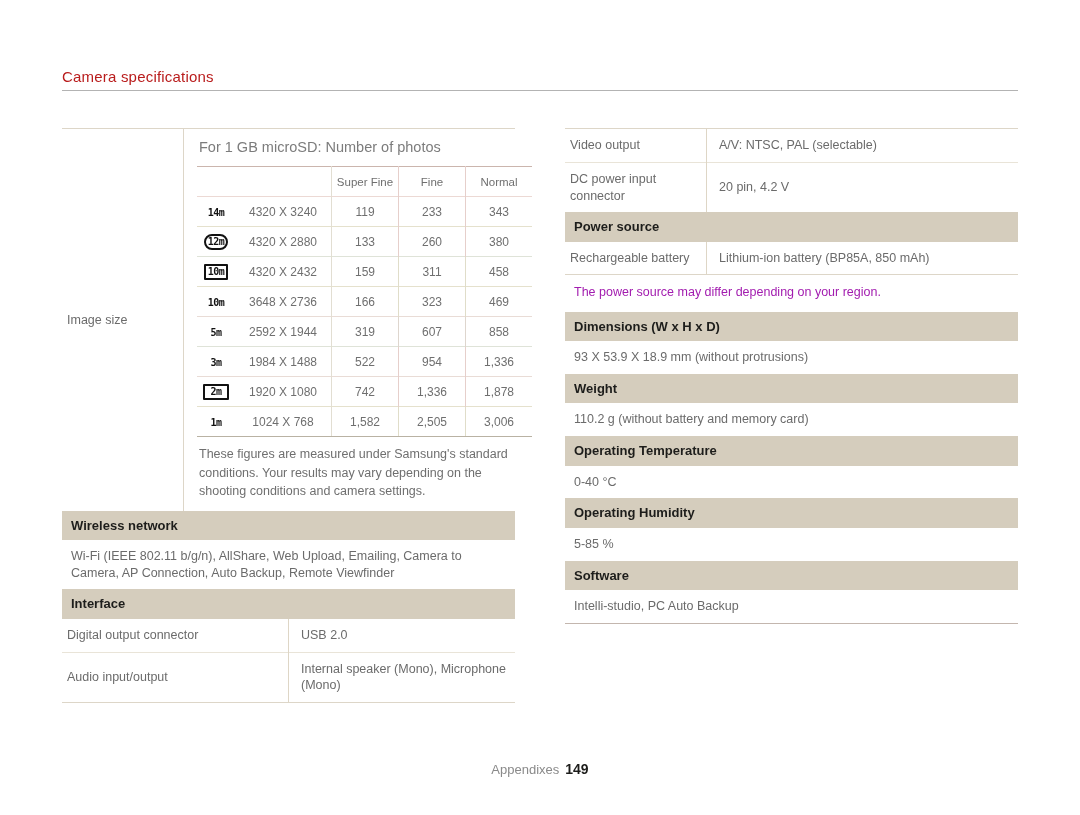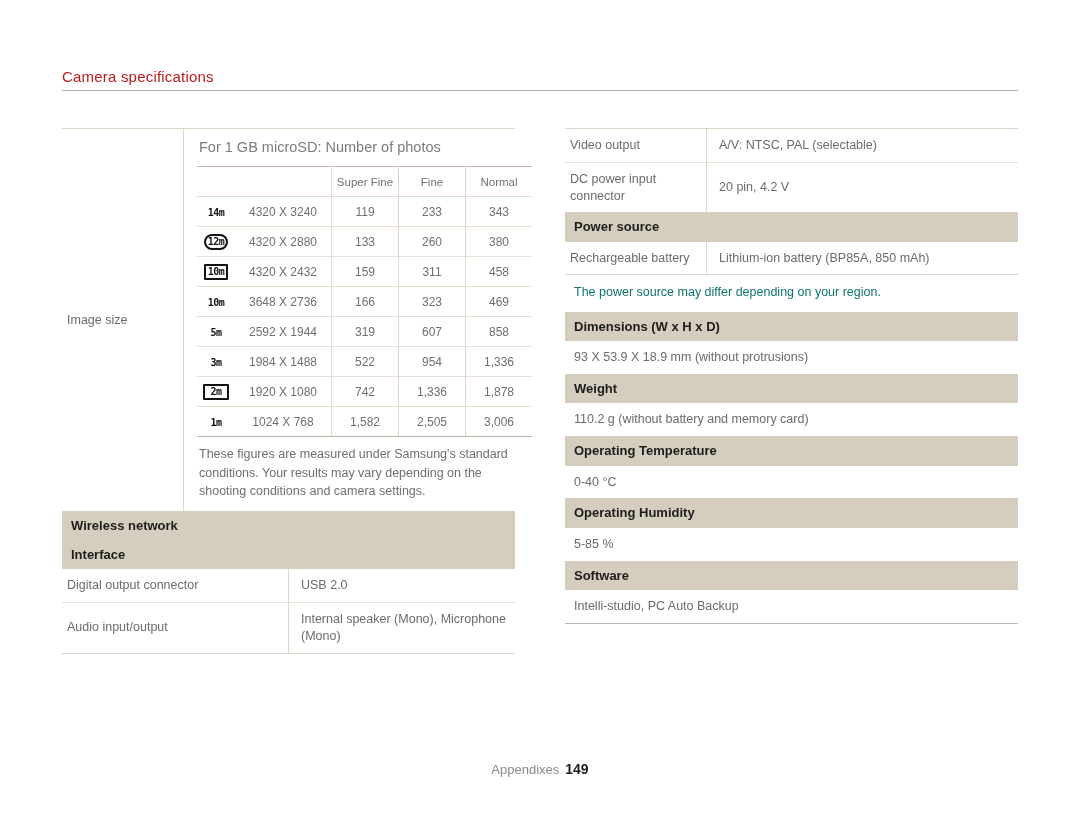--- a/index.html
+++ b/index.html
@@ -186,21 +186,21 @@
     background: #c3b6ae;
     width: 100%;
   }
   .hrule-soft {
     height: 1px;
     background: #ddd6c8;
     width: 100%;
   }
   .free-note {
     font-size: 12.5px;
-    color: #0f766e;
+    color: #a21caf;
     padding: 9px 9px 10px 9px;
     line-height: 1.4;
   }
 
   
   #footer {
     position: absolute;
     left: 0;
     top: 760px;
     width: 1080px;
@@ -314,20 +314,23 @@
 
         <div class="photo-note">These figures are measured under Samsung's standard conditions. Your results may vary depending on the shooting conditions and camera settings.</div>
       </div>
     </div>
 
     <table class="kv">
       <tbody>
           <tr class="sec">
         <td colspan="2">Wireless network</td>
       </tr>
+      <tr class="plain">
+        <td colspan="2">Wi-Fi (IEEE 802.11 b/g/n), AllShare, Web Upload, Emailing, Camera to Camera, AP Connection, Auto Backup, Remote Viewfinder</td>
+      </tr>
     </tbody>
       </table>
 
     <table class="kv">
       <tbody>
           <tr class="sec">
         <td colspan="2">Interface</td>
       </tr>
       <tr>
         <td class="k">Digital output connector</td>

